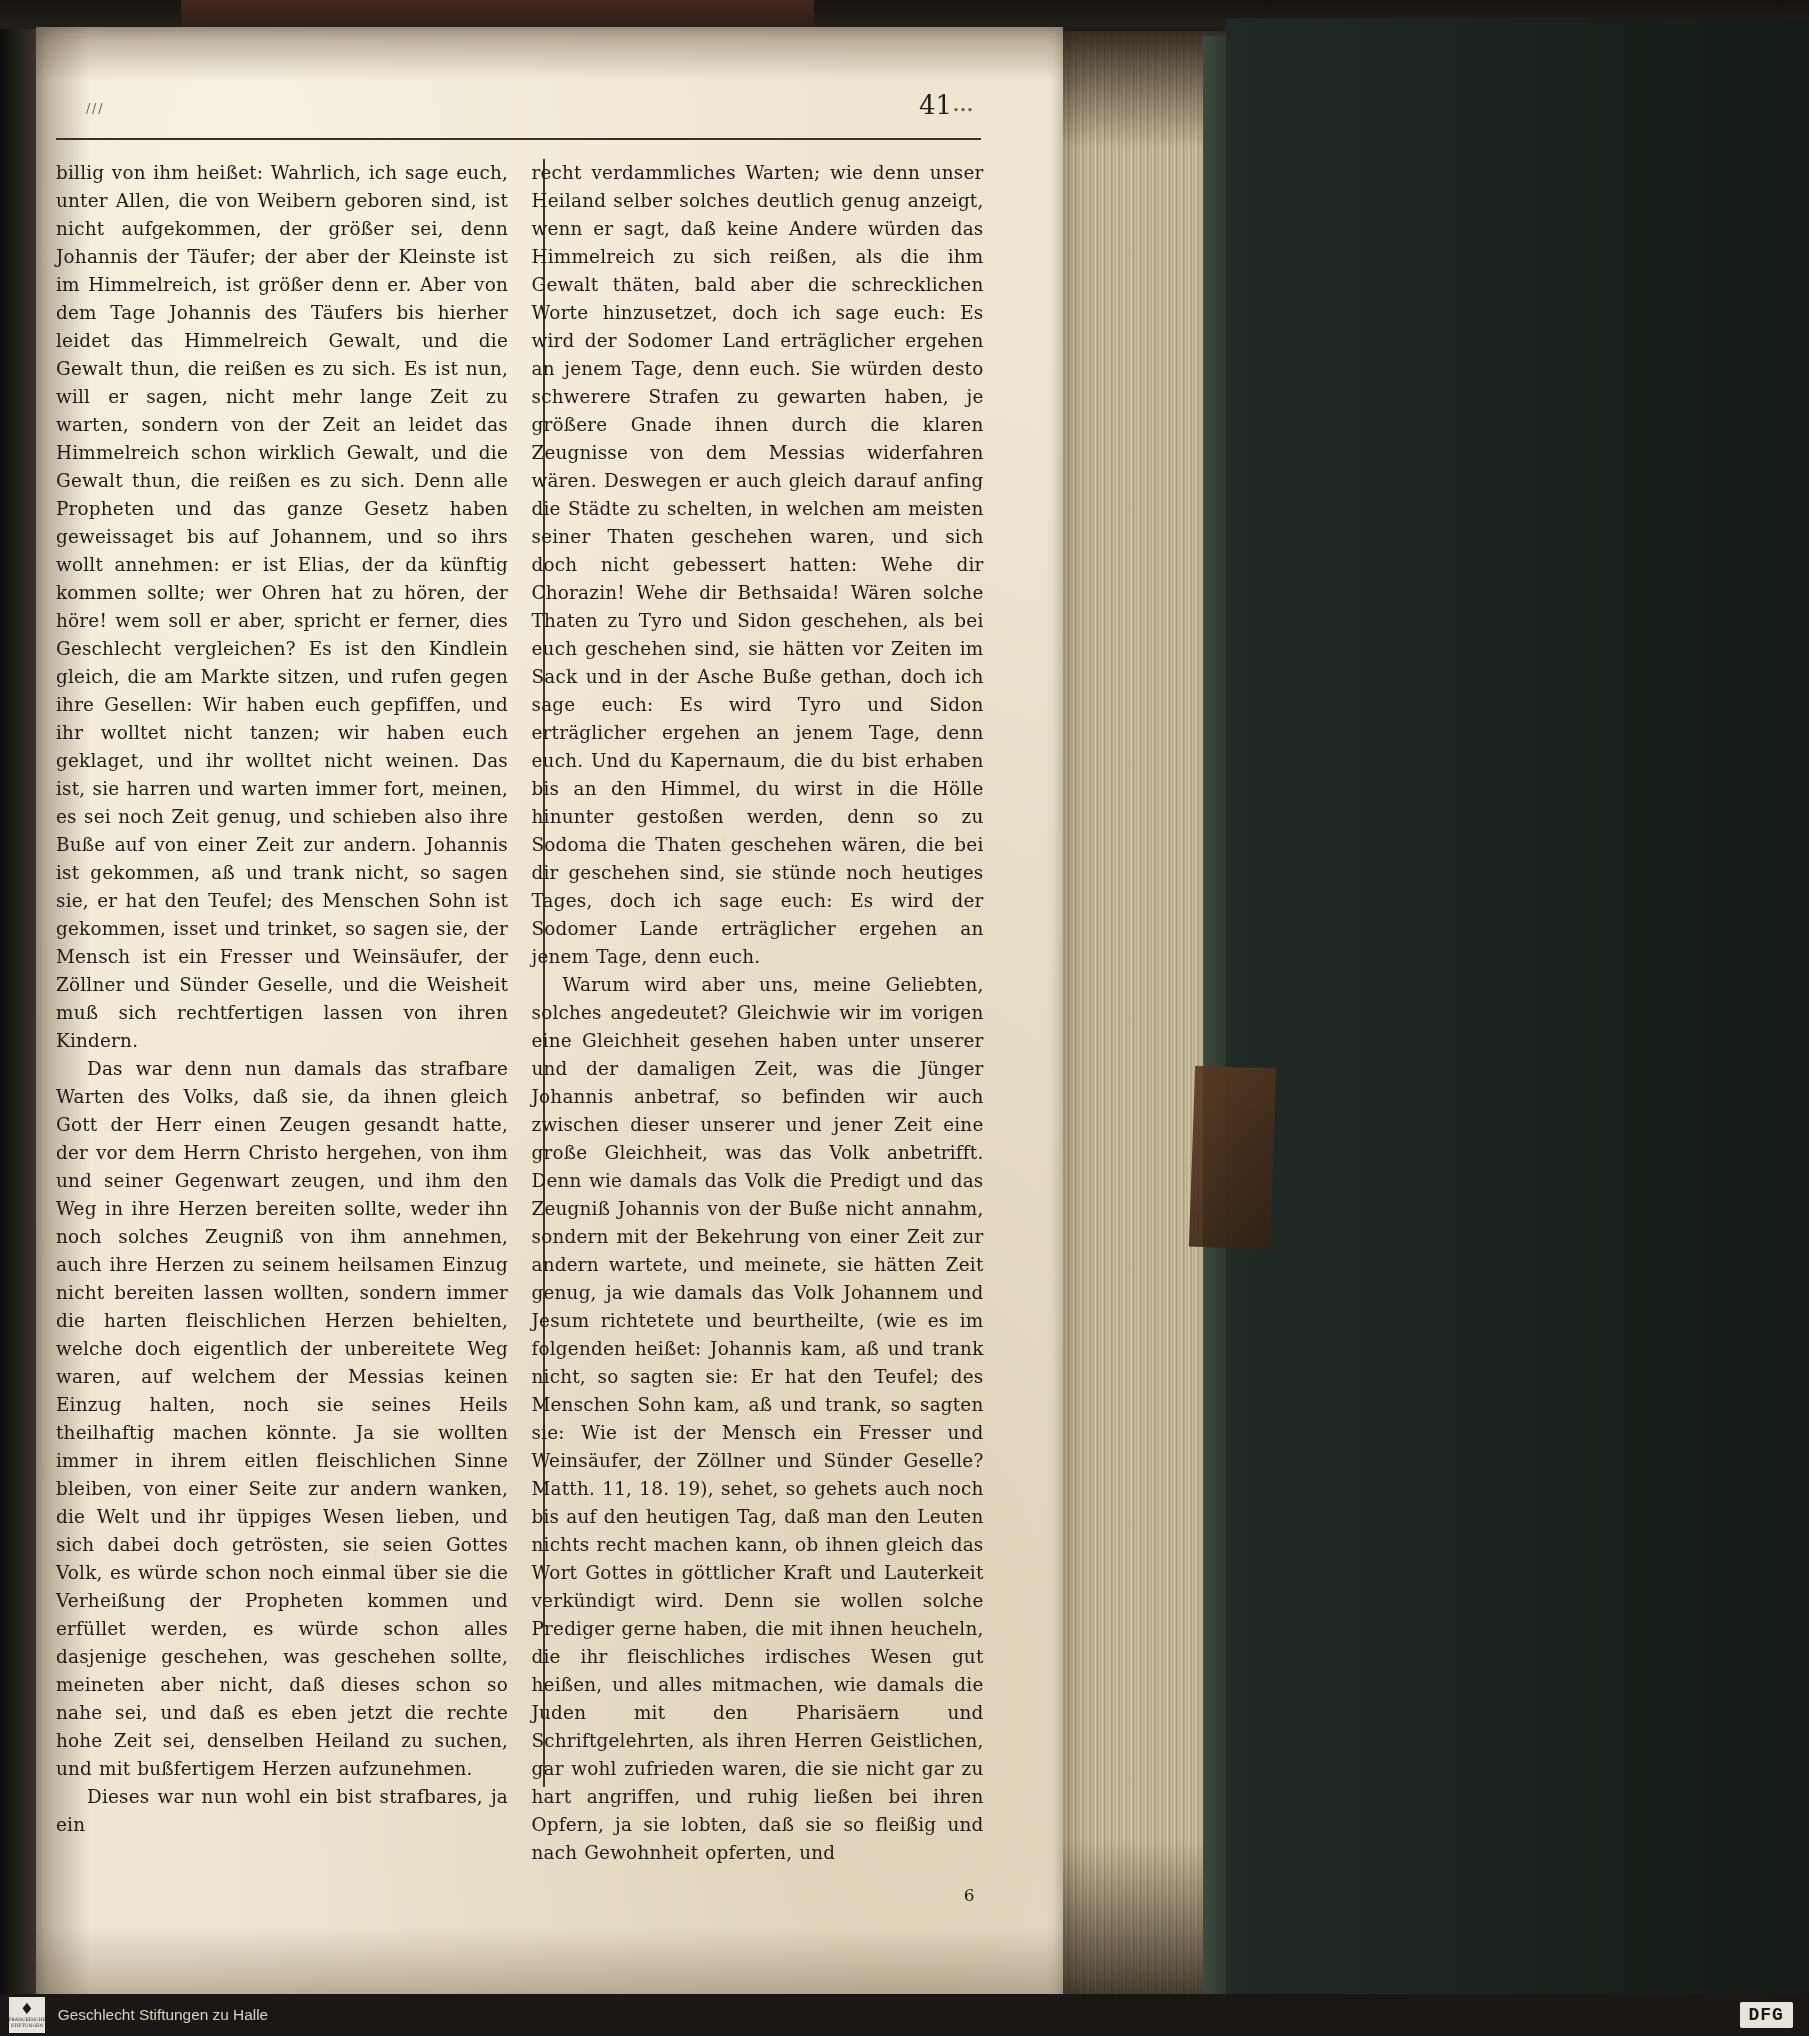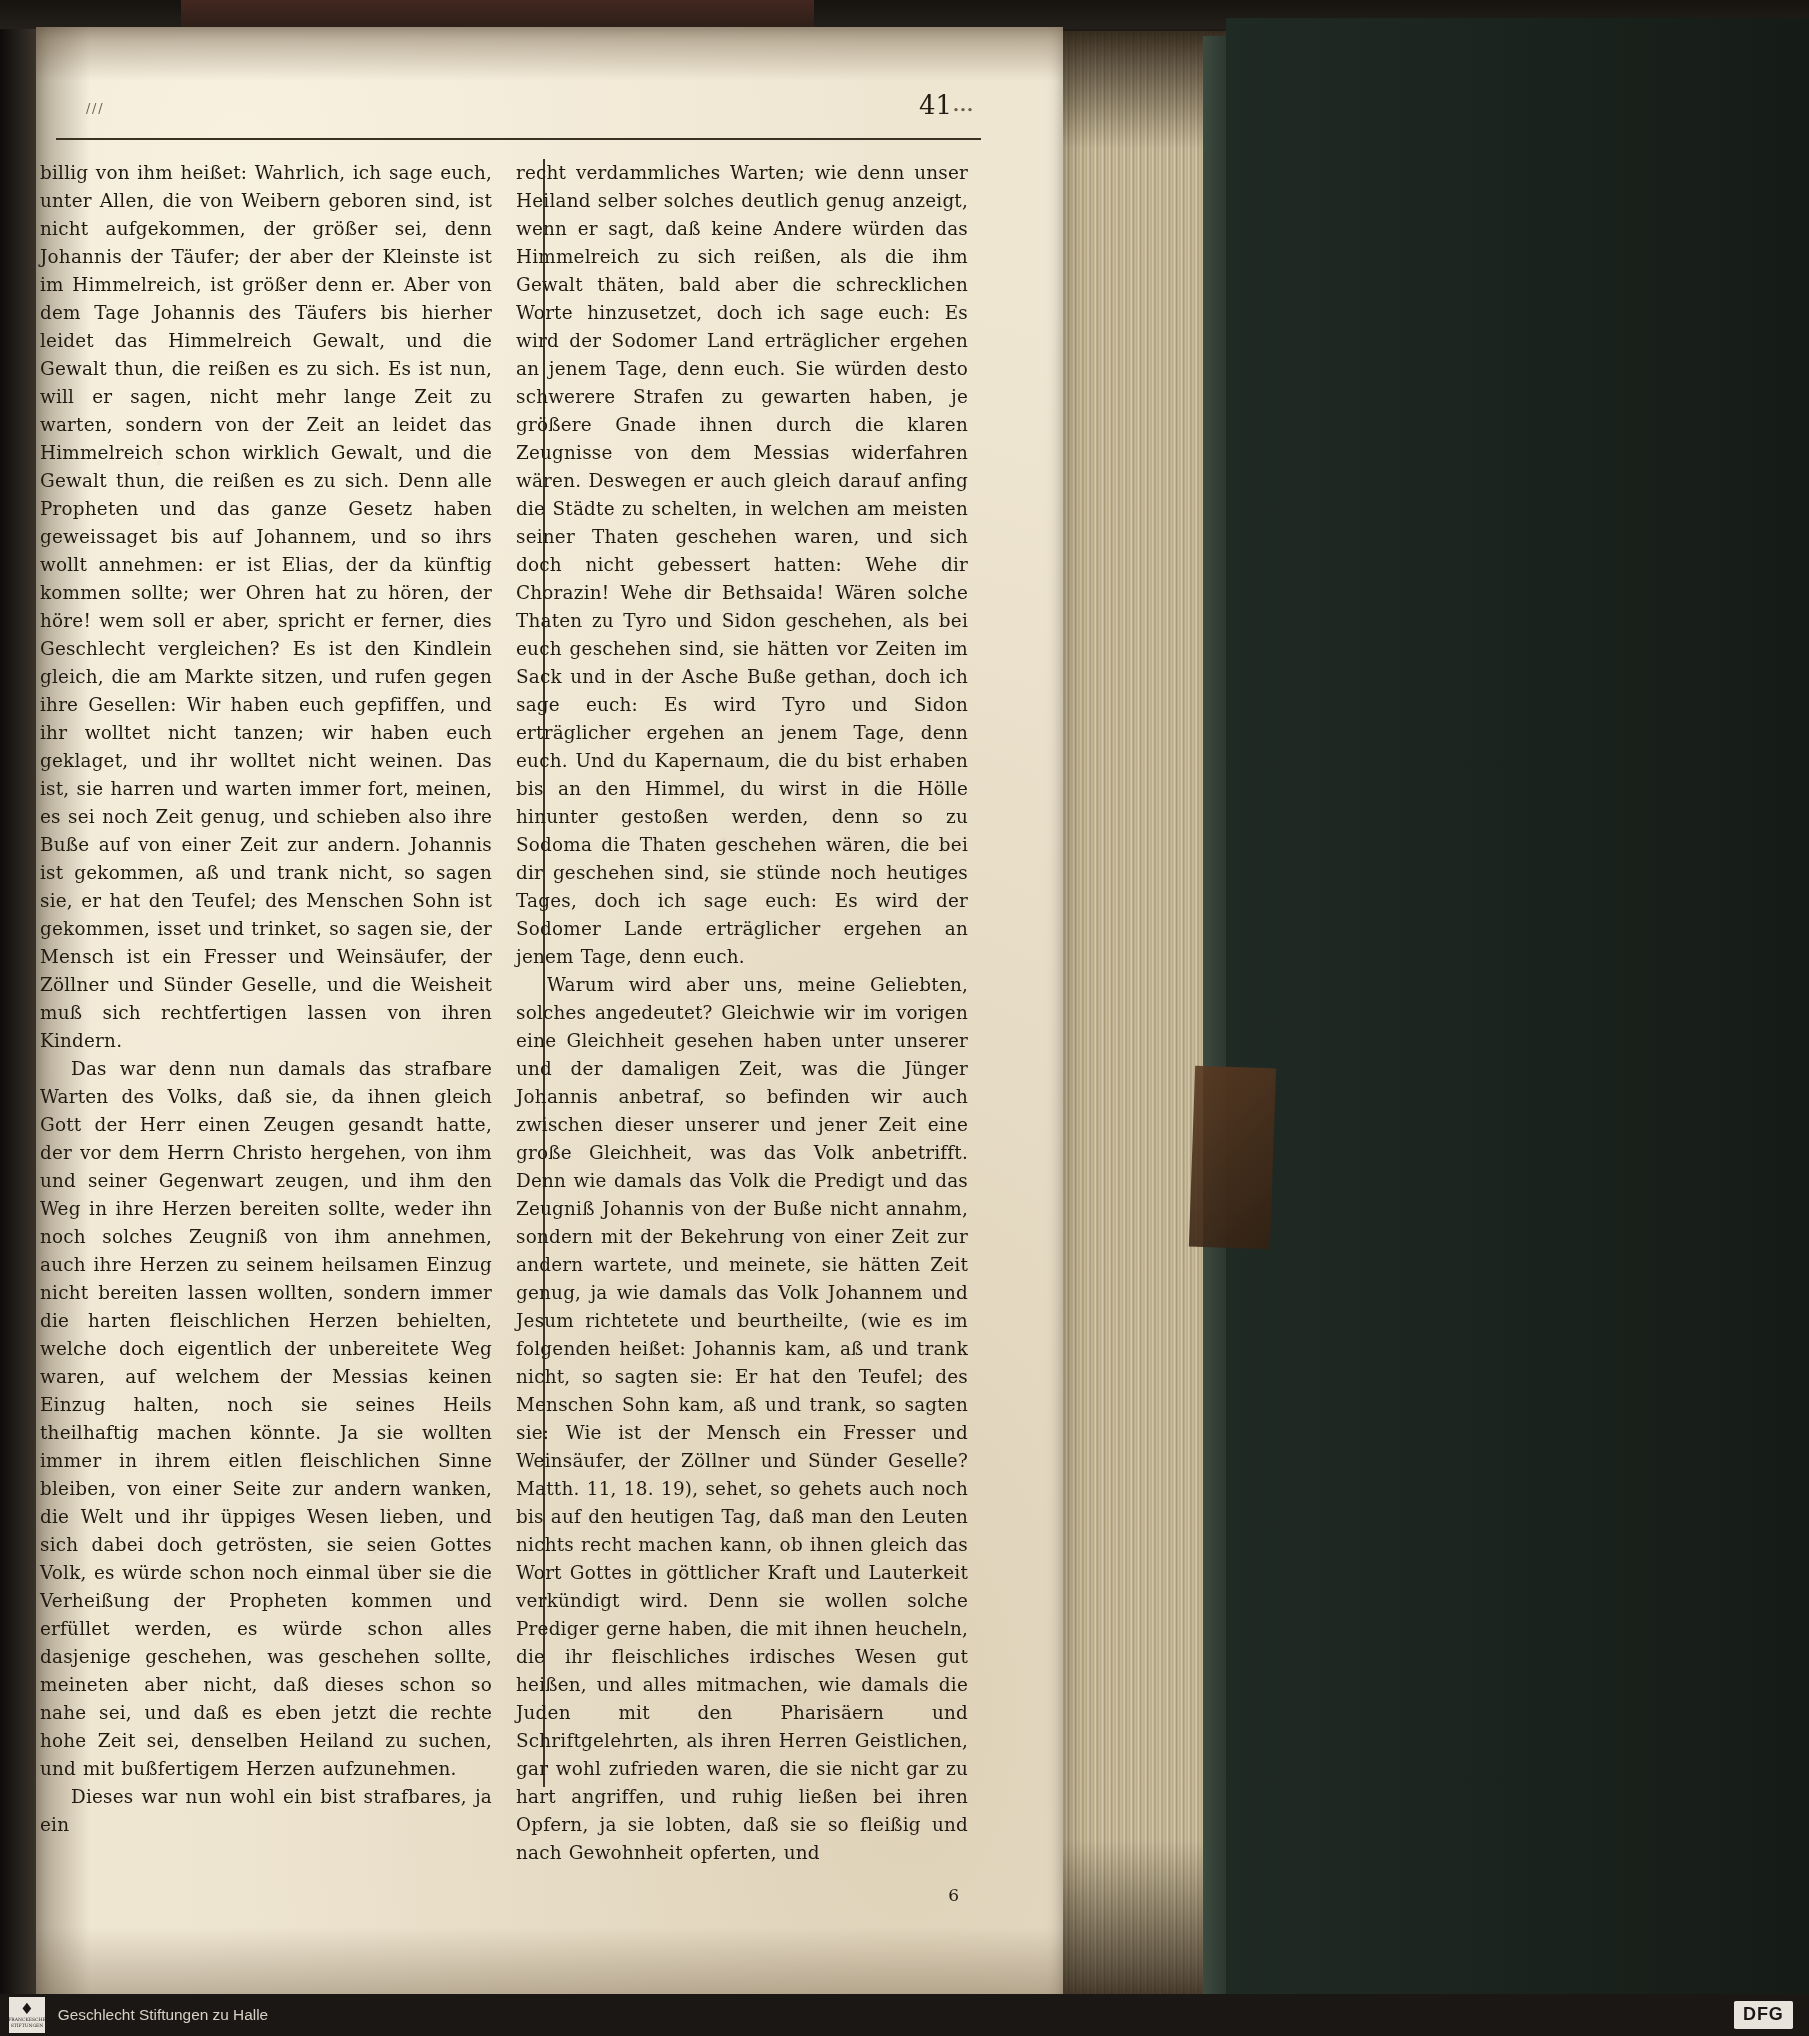--- a/index.html
+++ b/index.html
@@ -152,26 +152,25 @@
   }
   .rule {
     position: absolute;
     left: 56px; top: 138px;
     width: 925px; height: 1.8px;
     background: #3a3024;
   }
 
   .columns {
     position: absolute;
-    left: 40px; top: 159px;
+    left: 56px; top: 159px;
     width: 928px;
     height: 1710px;
     display: flex;
     gap: 23.5px;
-    justify-content: space-between;
   }
   .col {
     width: 452px;
     position: relative;
   }
   .col-divider {
     position: absolute;
     left: 543px; top: 159px;
     width: 1.8px; height: 1628px;
     background: #3d3326;
@@ -228,21 +227,21 @@
     margin-left: 12.7px;
     color: #d8d2c6;
     font-size: 15.4px;
     font-family: "Liberation Sans", sans-serif;
   }
   .footer-dfg {
     margin-left: auto;
     margin-right: 16.3px;
     background: #e8e4dc;
     color: #1b1714;
-    font-family: Liberation Sans, sans-serif;
+    font-family: Liberation Mono, monospace;
     font-weight: bold;
     font-size: 18px;
     letter-spacing: 0.9px;
     padding: 2.7px 9px 3.6px;
     border-radius: 1.8px;
   }
   
   .speckle {
     position: absolute;
     left: 36px; top: 27px; width: 1027px; height: 1981px;

